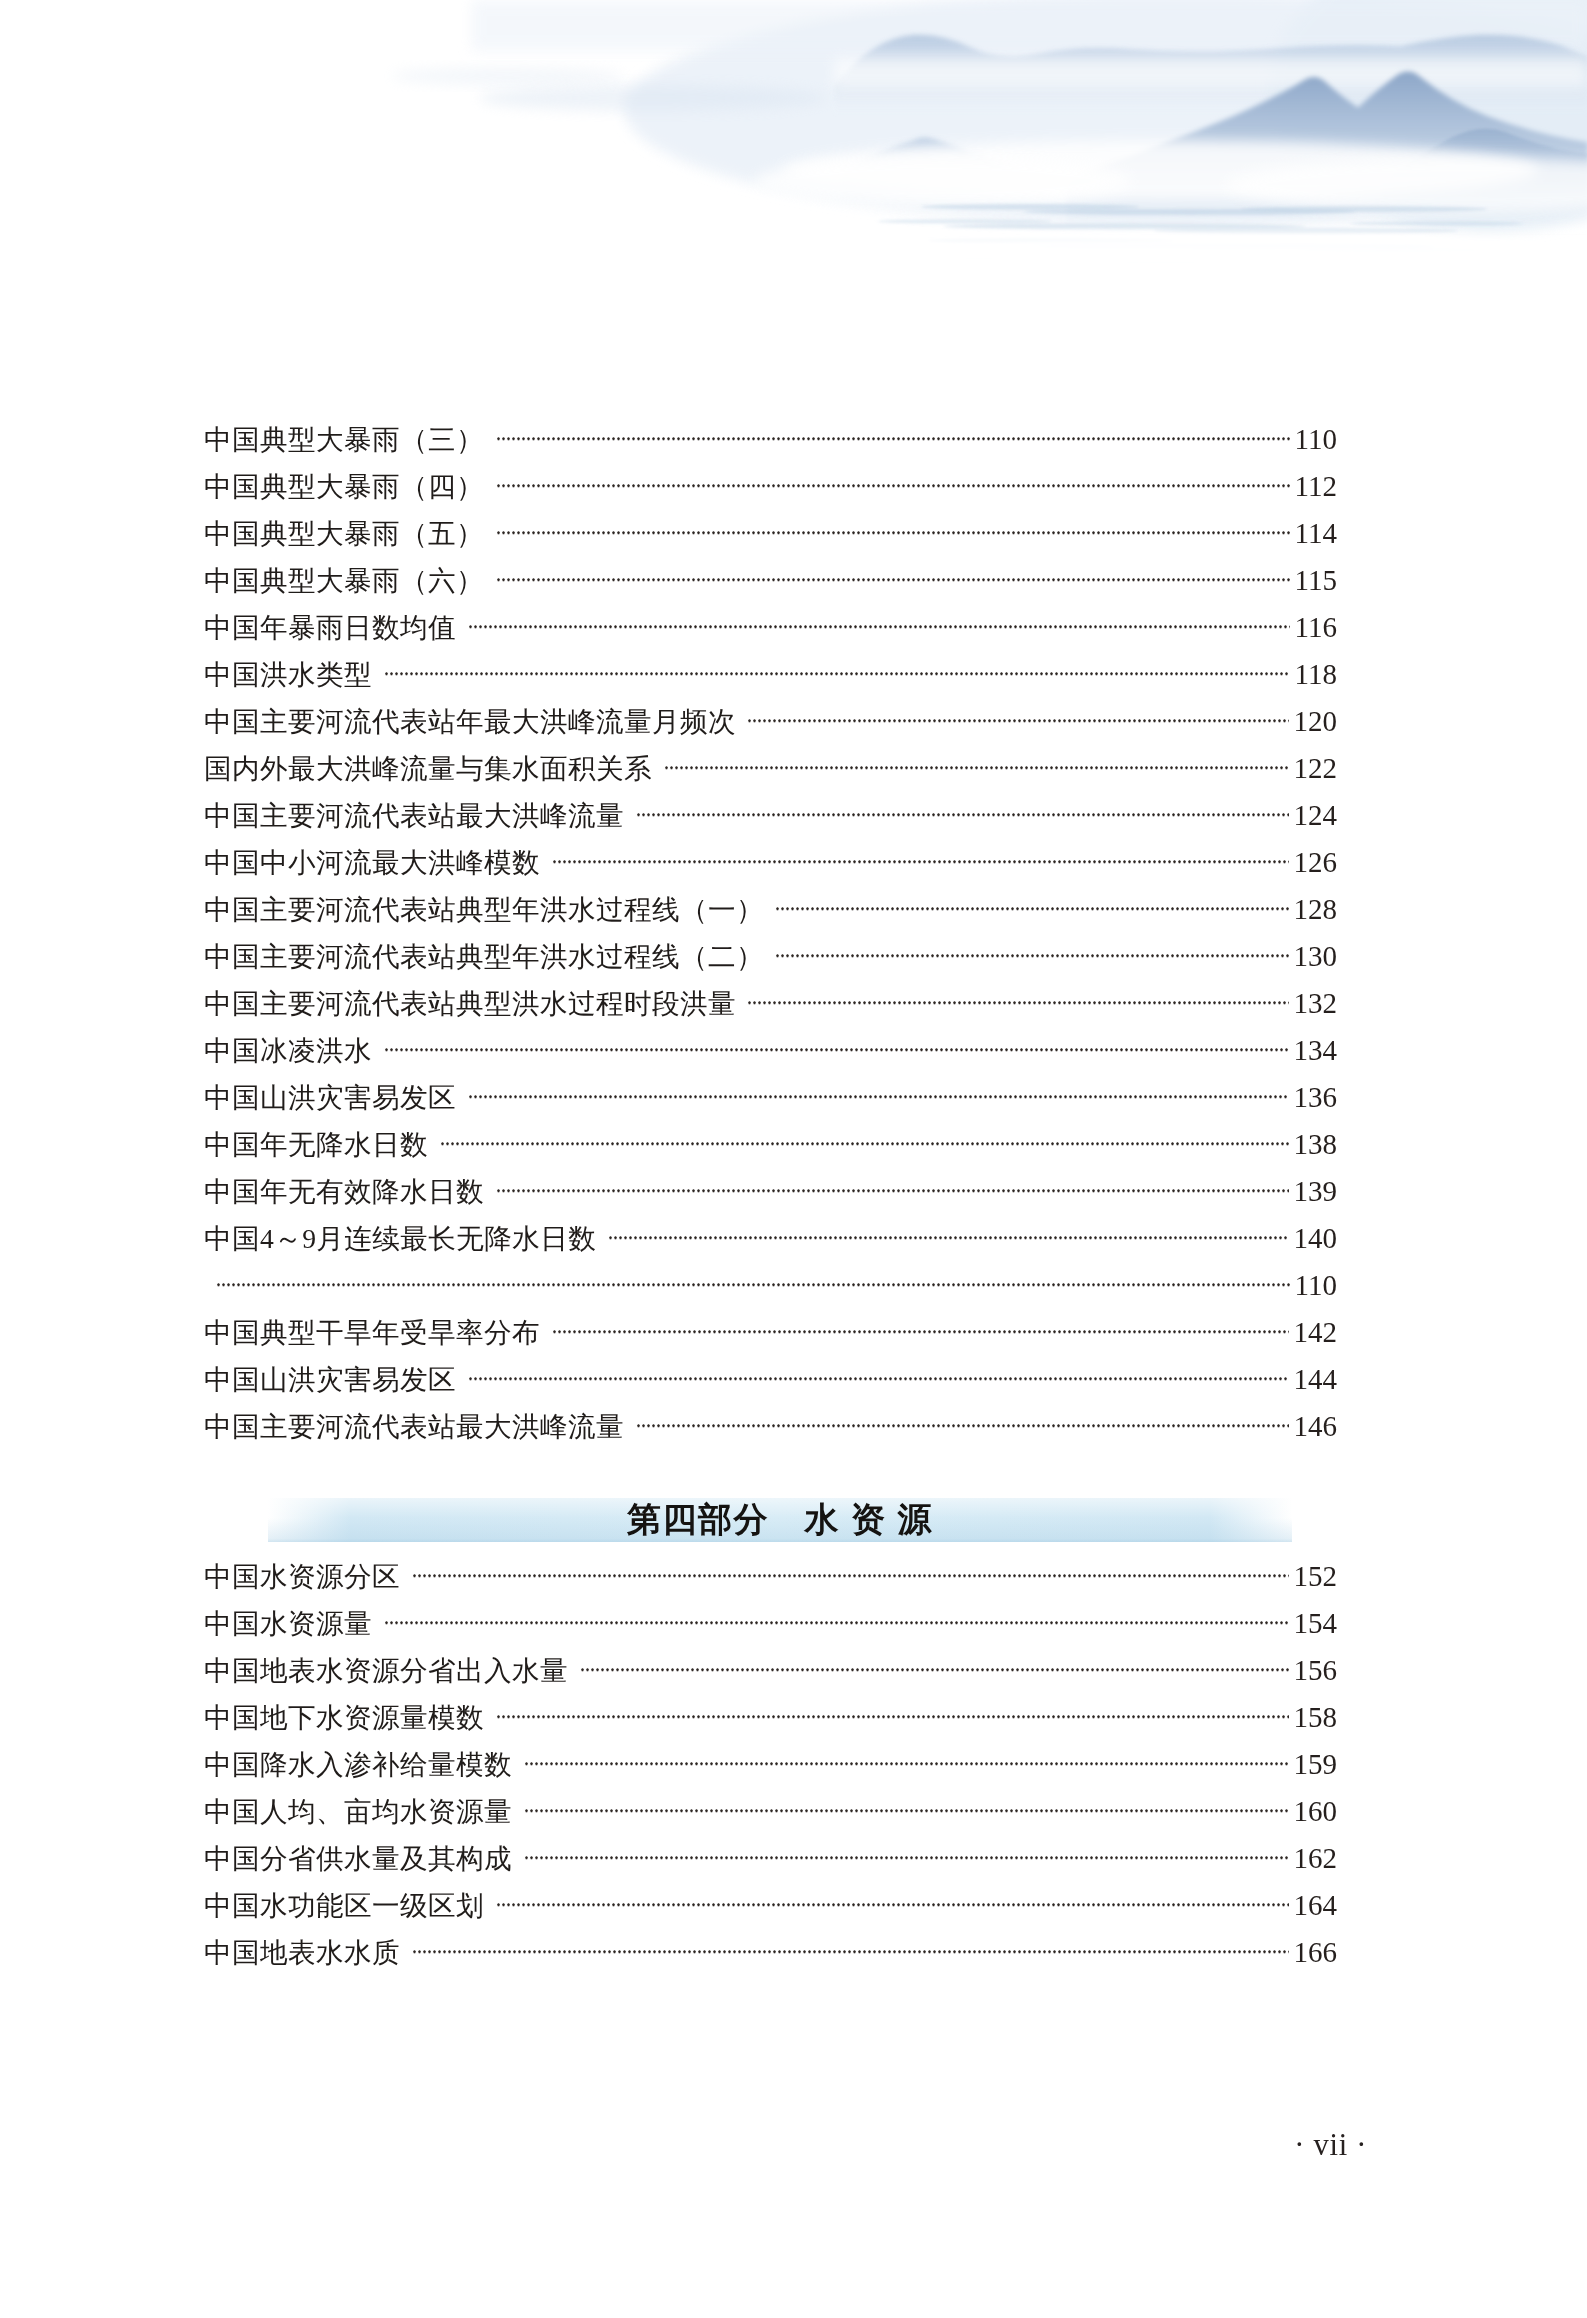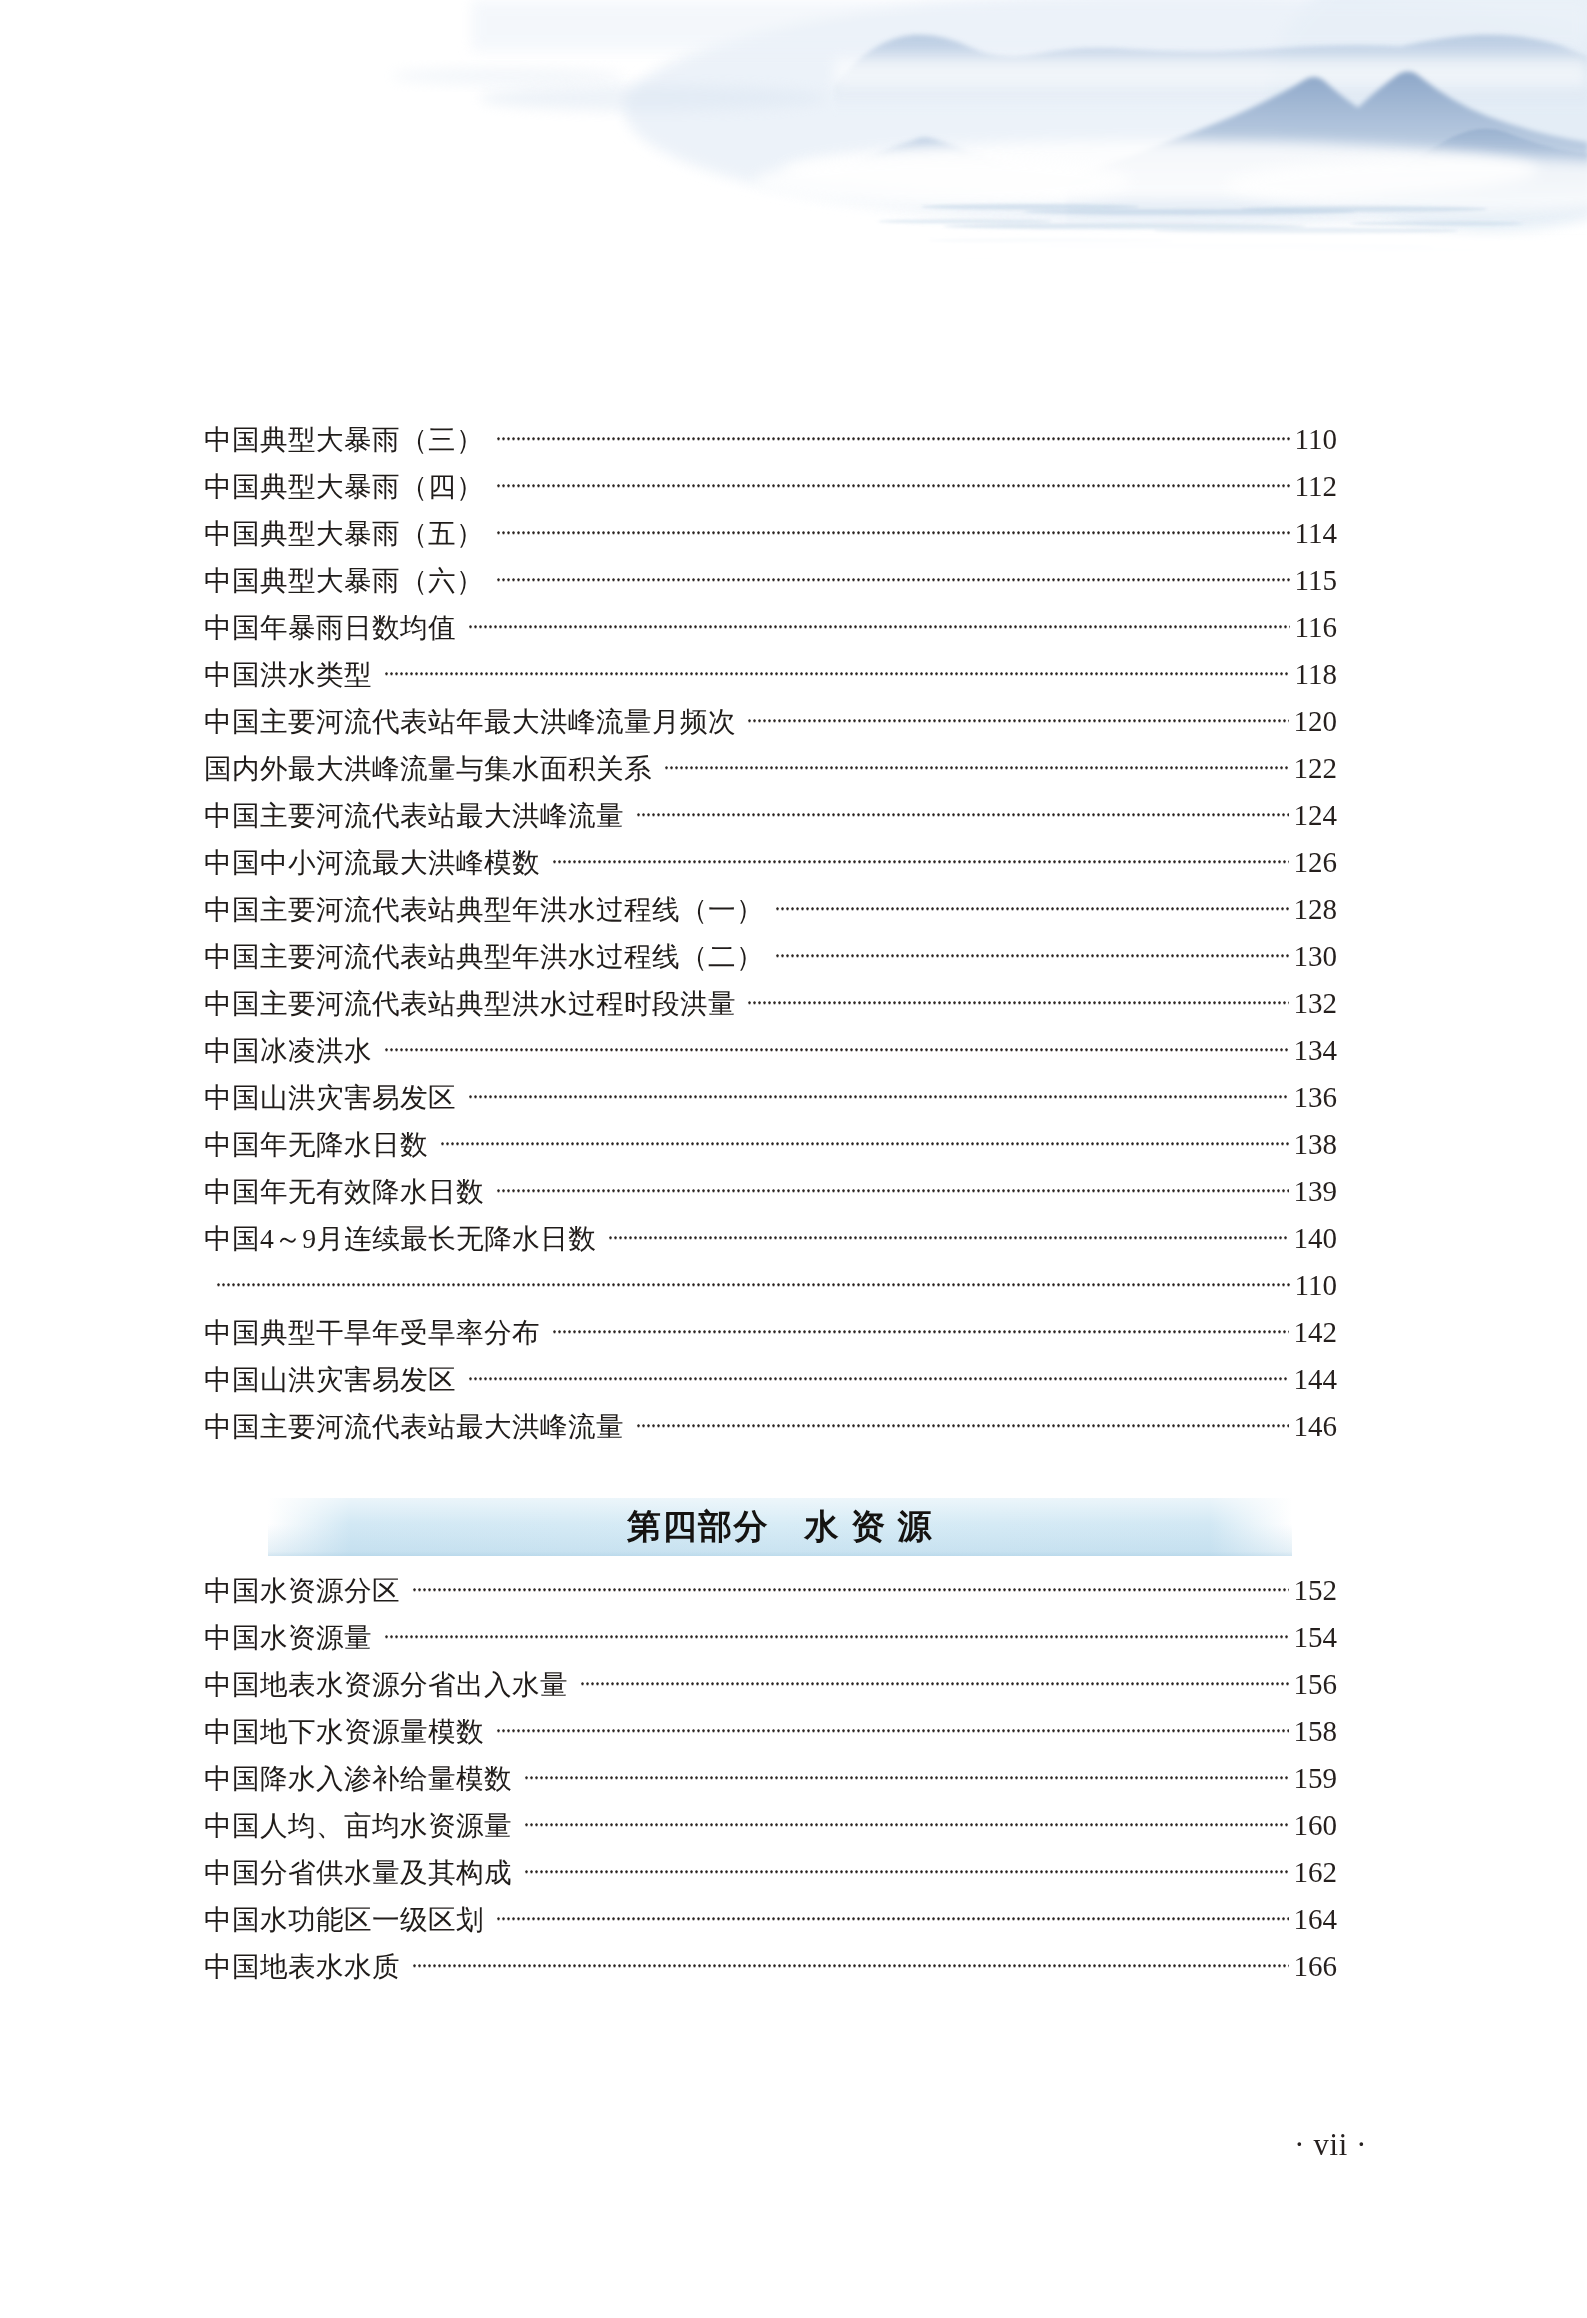--- a/index.html
+++ b/index.html
@@ -47,21 +47,21 @@
   }
   .toc-page {
     font-size: 29px;
     color: #251f1d;
   }
 
   
   .section-band {
     margin: 48px 0 11px 64px;
     width: 1024px;
-    height: 58px;
+    height: 44px;
     display: flex;
     align-items: center;
     justify-content: center;
     background-image:
       linear-gradient(to bottom, rgba(255,255,255,0.55) 0%, rgba(255,255,255,0) 45%, rgba(170,207,229,0.30) 92%, rgba(156,198,223,0.45) 100%),
       linear-gradient(to right, rgba(210,232,244,0) 0%, #d2e8f4 8%, #d8ecf6 50%, #d2e8f4 92%, rgba(210,232,244,0) 100%);
   }
   .section-title {
     font-family: "Liberation Sans", "DejaVu Sans", sans-serif;
     font-weight: bold;

